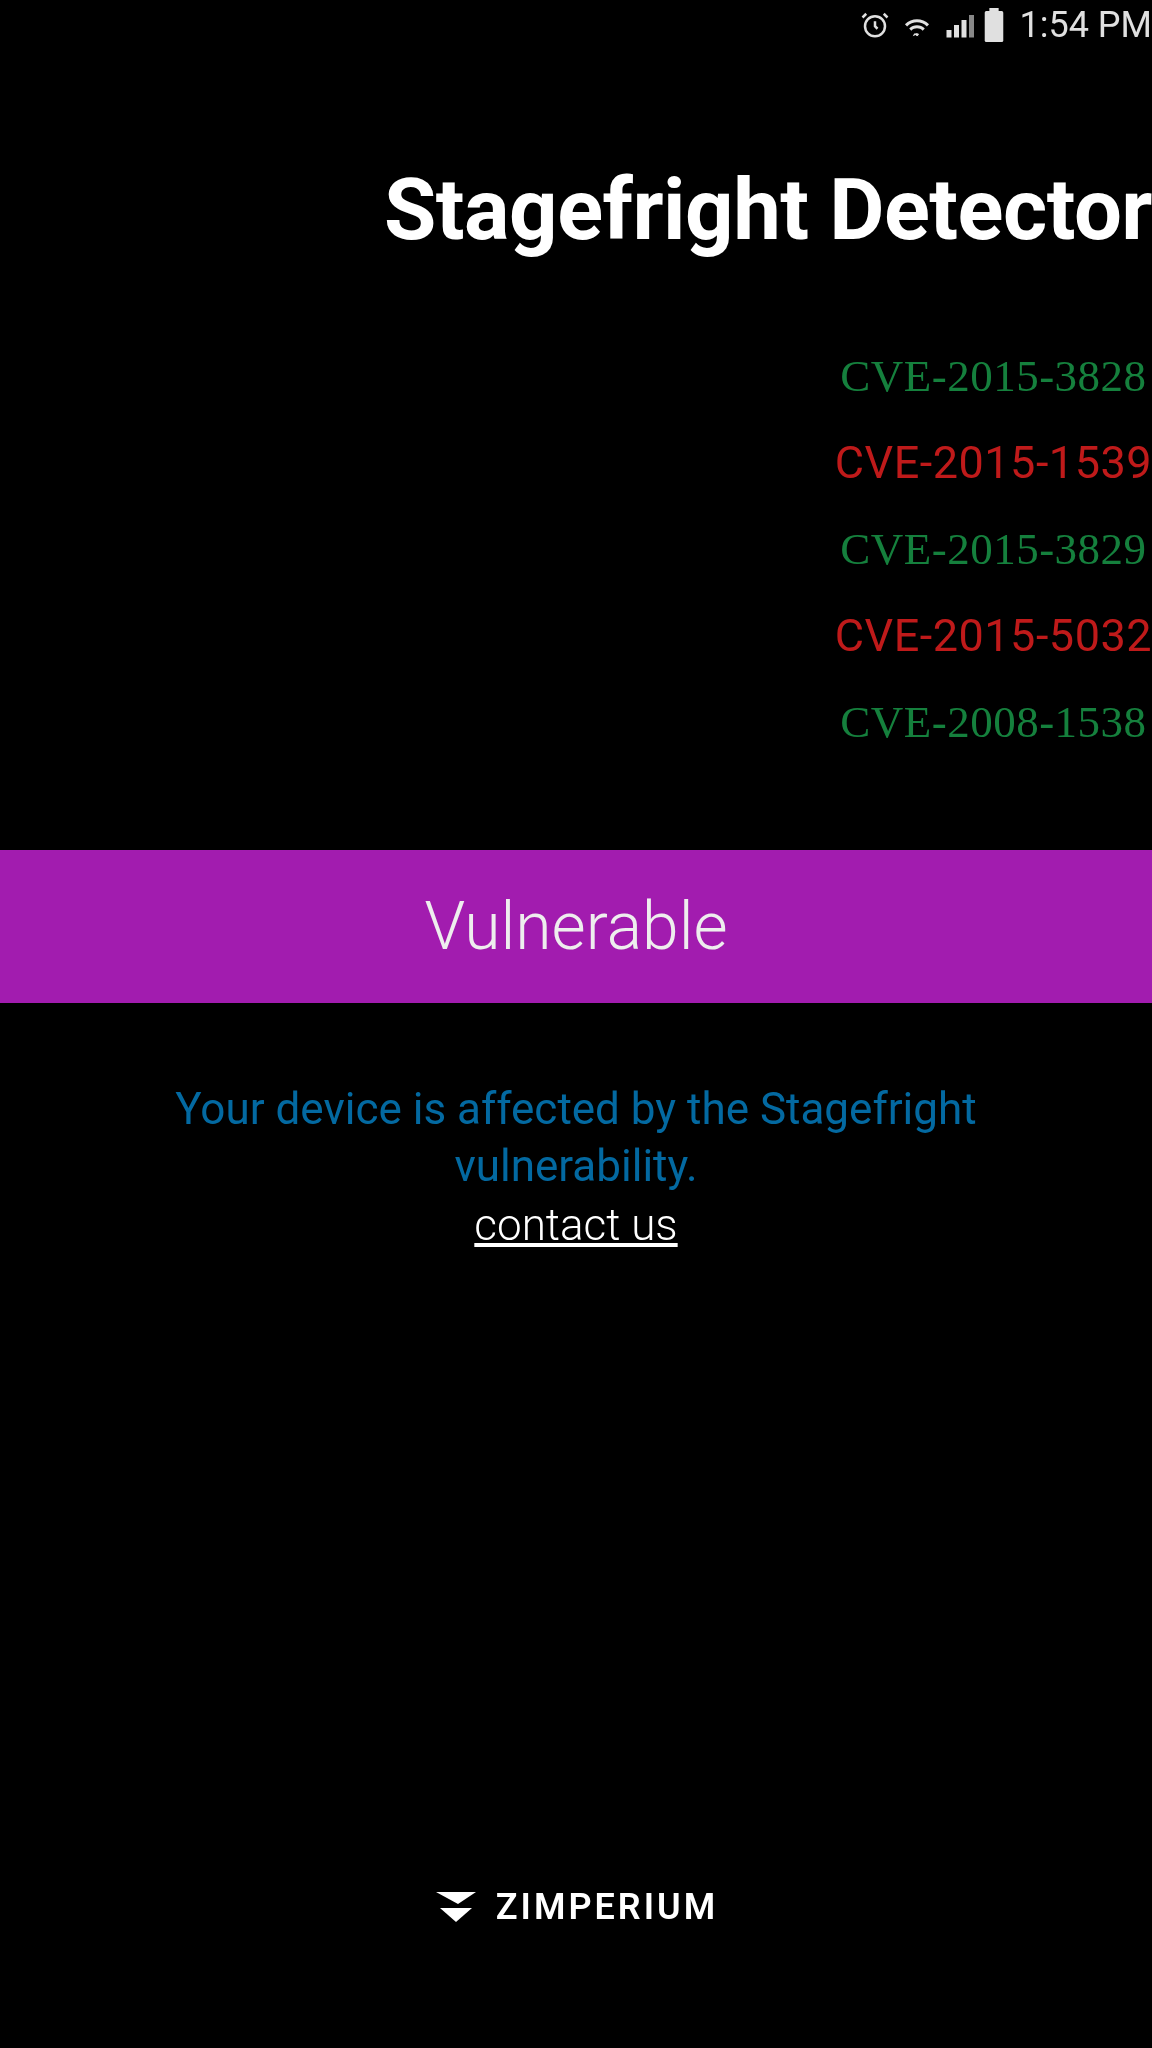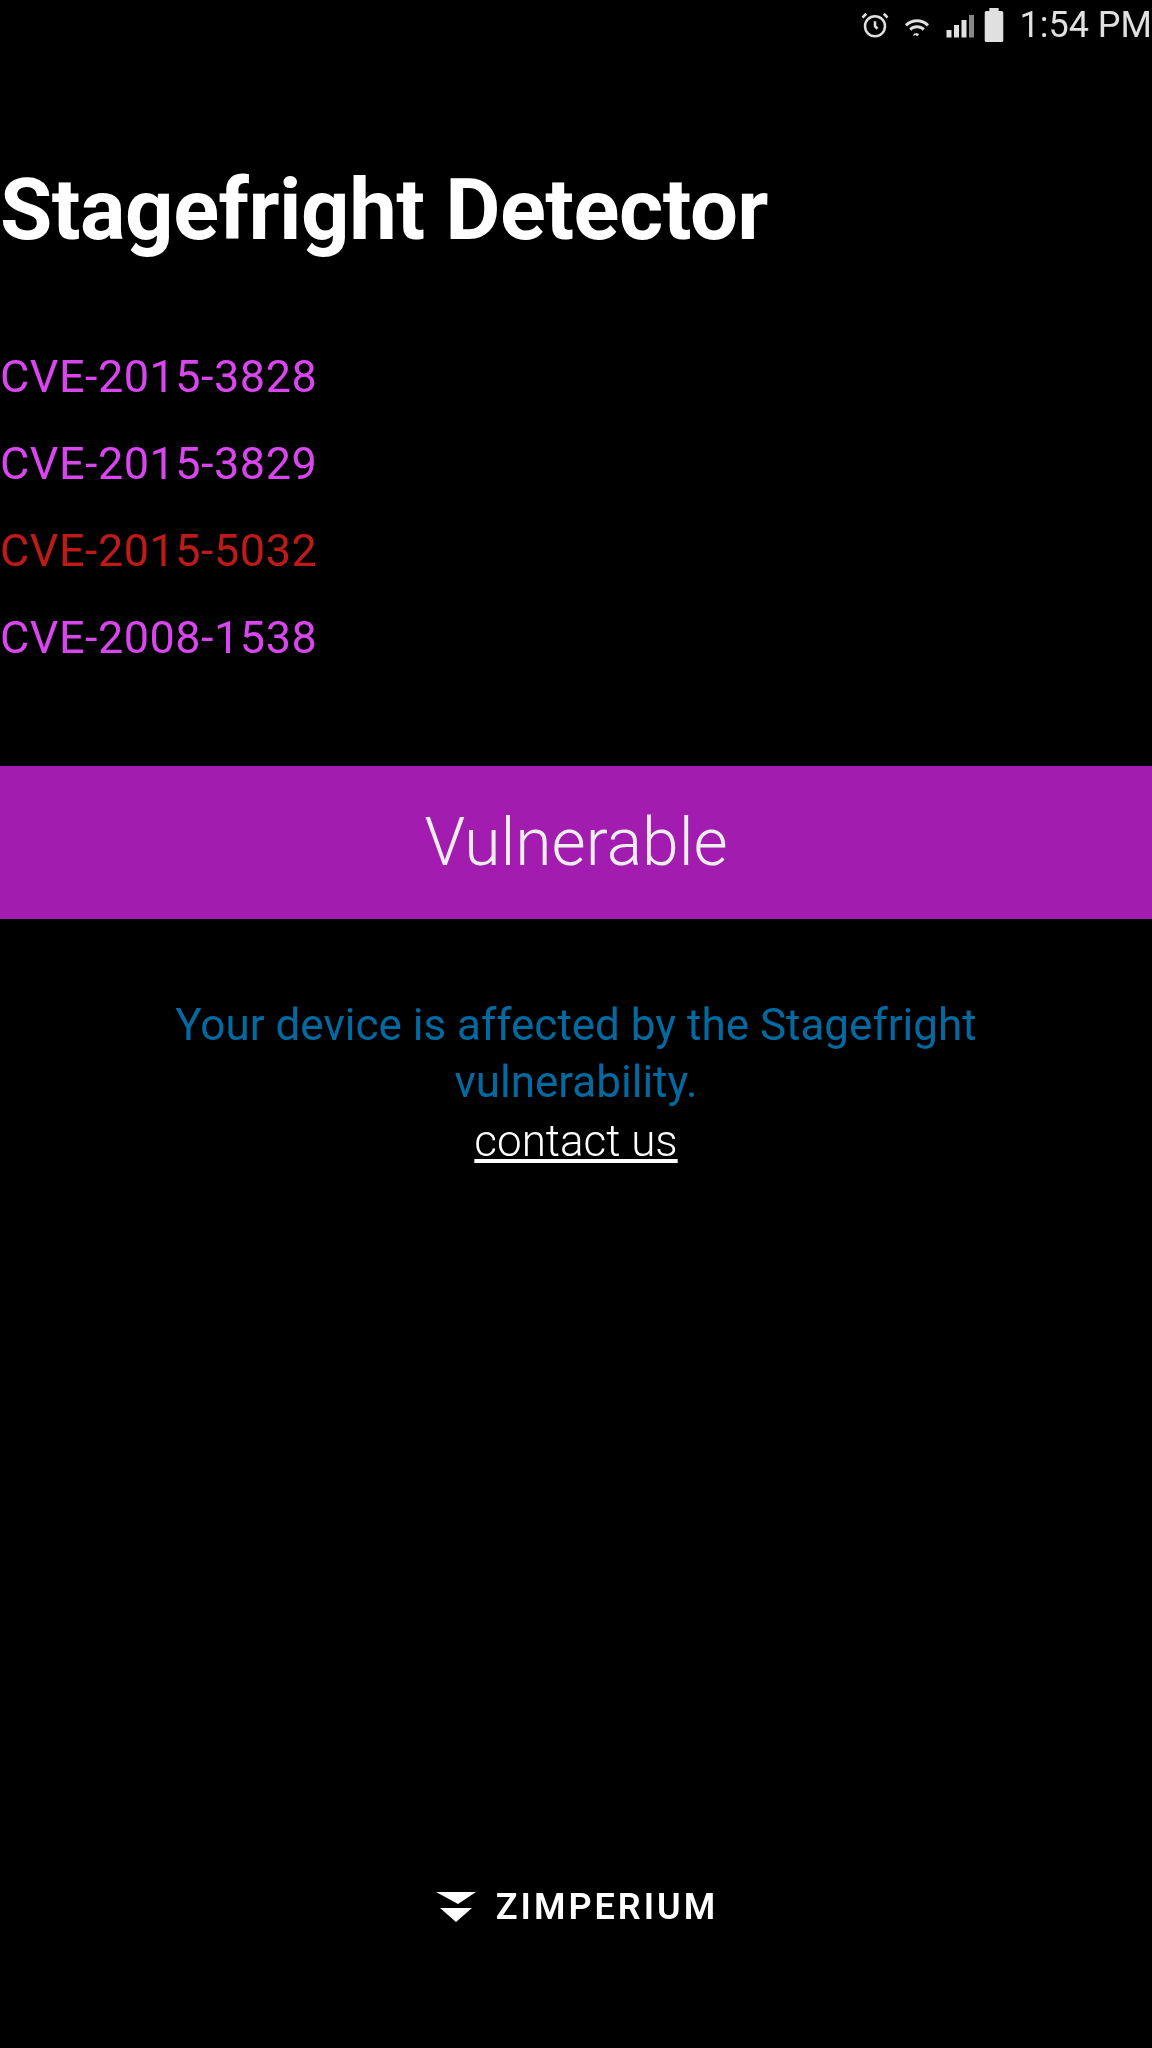--- a/index.html
+++ b/index.html
@@ -35,21 +35,21 @@
     .status-time {
       color: #e0e0e0;
       font-size: 36px;
       font-weight: 400;
       margin-left: 6px;
     }
     
     .content {
       display: flex;
       flex-direction: column;
-      align-items: flex-start;
+      align-items: flex-end;
     }
     
     .app-title {
       font-size: 85px;
       font-weight: 700;
       color: #ffffff;
       text-align: center;
       margin-top: 110px;
       letter-spacing: -0.5px;
     }
@@ -62,21 +62,22 @@
       gap: 34px;
     }
     
     .cve-item {
       font-size: 45px;
       font-weight: 400;
       letter-spacing: 0.5px;
     }
     
     .cve-safe {
-      color: #d946ef;
+      color: #15803d;
+      font-family: Liberation Serif, serif;
     }
     
     .cve-vulnerable {
       color: #bf1a1a;
     }
     
     .status-banner {
       width: 100%;
       background: #a21caf;
       padding: 38px 0;
@@ -168,20 +169,21 @@
     </svg>
   </span>
   <span class="status-time">1:54 PM</span>
 </div>
 
 <div class="content">
   <h1 class="app-title">Stagefright Detector</h1>
 
   <div class="cve-list">
     <div class="cve-item cve-safe">CVE-2015-3828</div>
+    <div class="cve-item cve-vulnerable">CVE-2015-1539</div>
     <div class="cve-item cve-safe">CVE-2015-3829</div>
     <div class="cve-item cve-vulnerable">CVE-2015-5032</div>
     <div class="cve-item cve-safe">CVE-2008-1538</div>
   </div>
 
   <div class="status-banner">
     <div class="status-banner-text">Vulnerable</div>
   </div>
 
   <div class="message">

